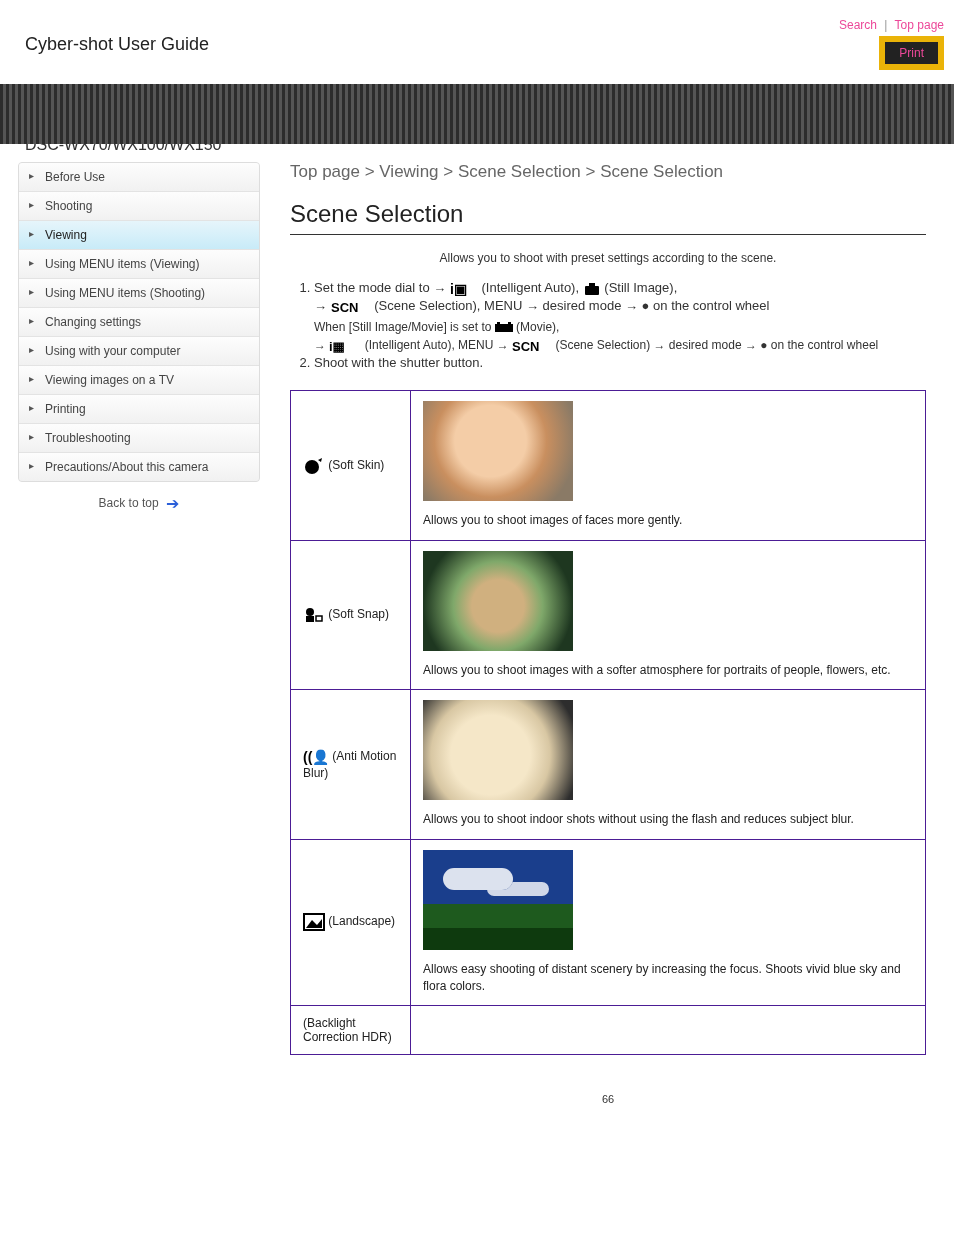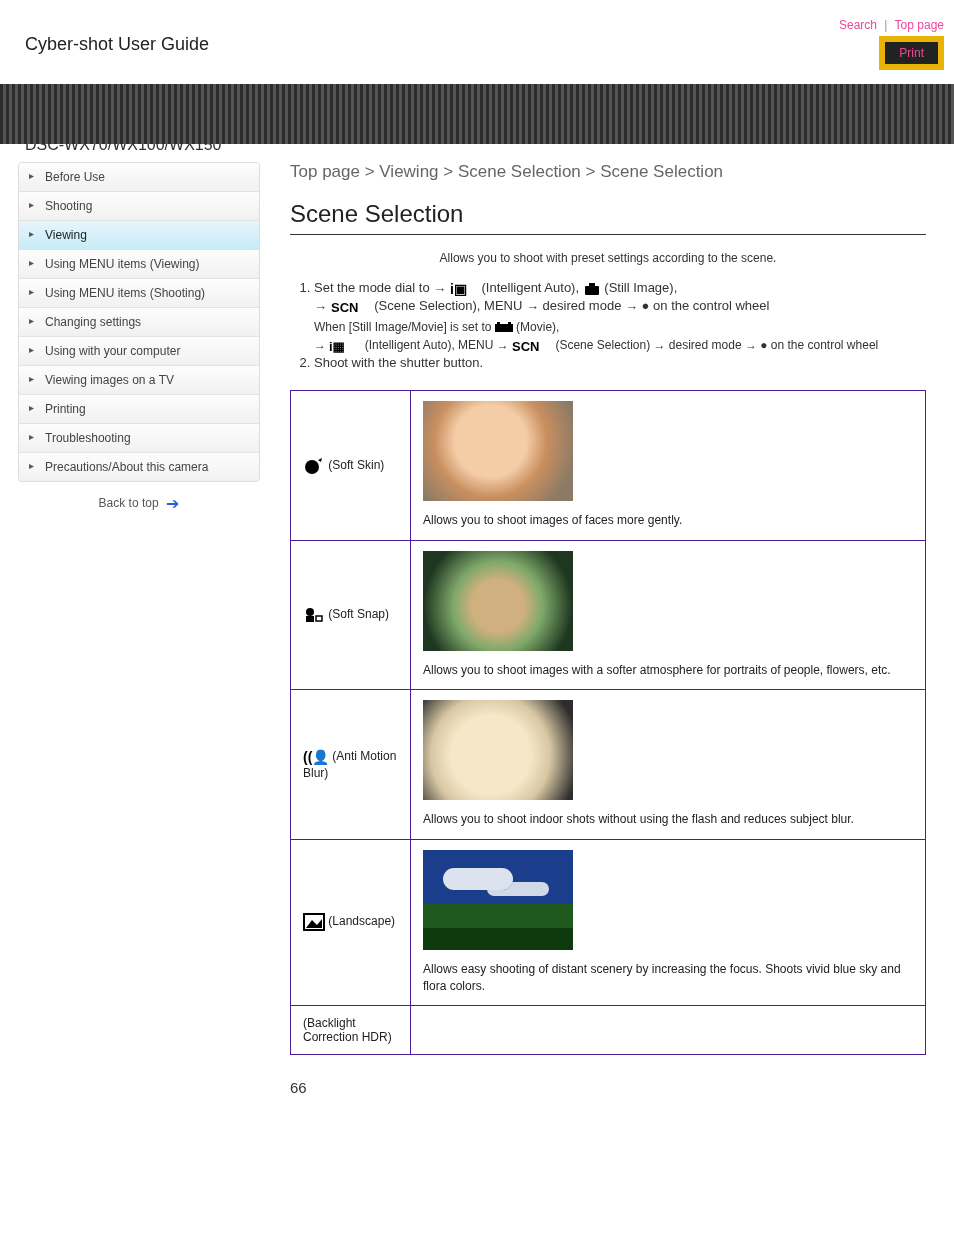--- a/index.html
+++ b/index.html
@@ -120,21 +120,21 @@
     height: 100px;
     display: inline-block;
     margin-bottom: 8px;
   }
   .thumb-skin { background: radial-gradient(circle at 45% 40%,#f4cda7 0 35%,#c98f5f 55%,#8a7a66 85%); }
   .thumb-portrait { background: radial-gradient(circle at 50% 55%,#d0b07f 0 28%,#7fa86a 48%,#1e3720 80%); }
   .thumb-antiblur { background: radial-gradient(circle at 45% 55%,#f5e7c8 0 40%,#d8c7a3 60%,#2d2d2d 90%); }
   .thumb-landscape { background: linear-gradient(#1a3e8c 0 54%,#1e5a1e 54% 78%,#0e3a0e 78% 100%); position:relative; }
   .thumb-landscape::after { content:""; position:absolute; top:18px; left:20px; width:70px; height:22px; background:rgba(255,255,255,.85); border-radius:12px; box-shadow:40px 10px 0 -4px rgba(255,255,255,.8);}
   .desc { font-size: 12px; line-height: 1.45; color: #222; }
-  .pagefoot { font-size:15px; color:#333; margin-top:24px; }
+  .pagefoot { text-align:center; font-size:11px; color:#333; margin-top:38px; }
   .subnote { font-size: 12px; color: #333; margin-left: 24px; line-height: 1.45; }
   .arrow-txt { font-weight:bold; }
 </style>
 </head>
 <body>
 
 <div class="header">
   <div class="header-top">
     <div class="guide-title">Cyber-shot User Guide</div>
     <div class="right-links">

